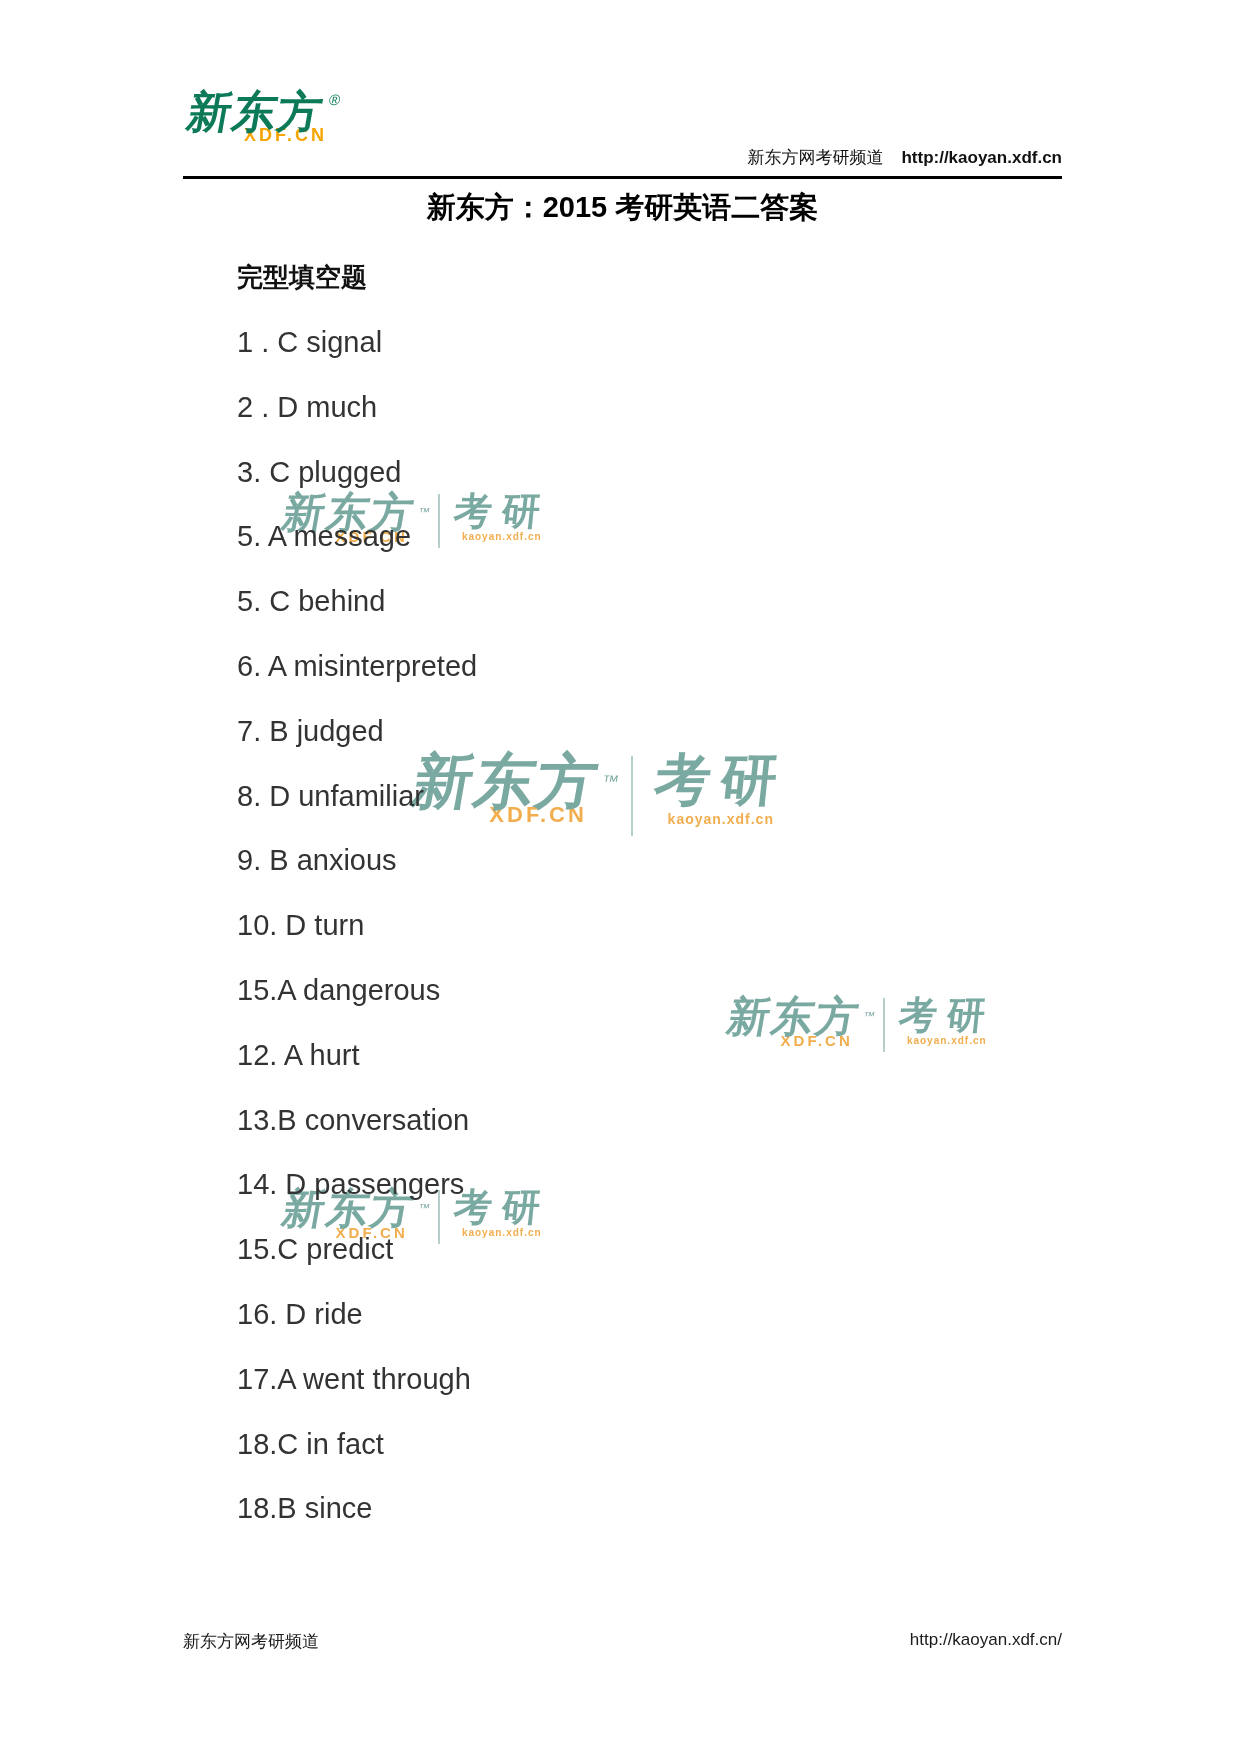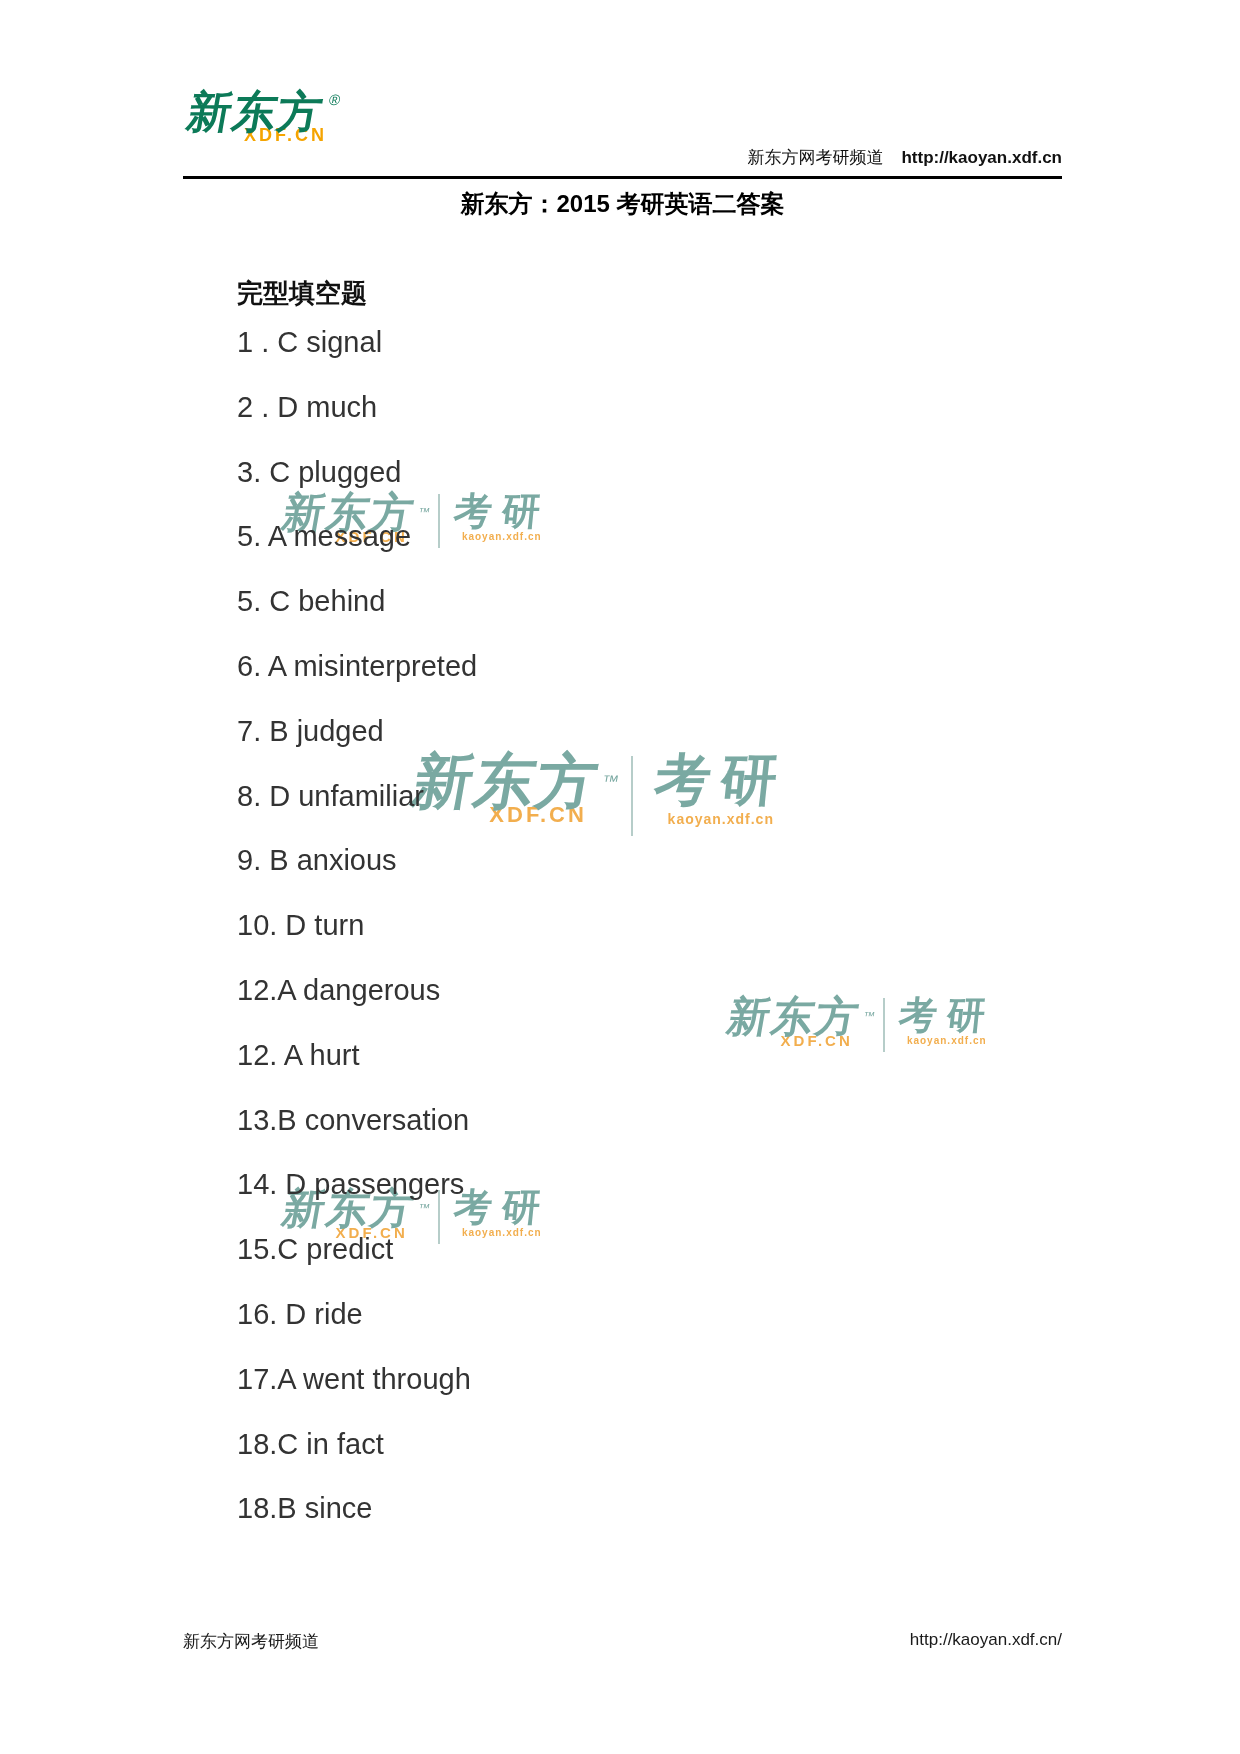--- a/index.html
+++ b/index.html
@@ -35,24 +35,24 @@
   .header-channel{margin-right:18px;}
   .header-url{font-weight:bold;}
   .header-rule{
     position:absolute;left:183px;top:176px;width:879px;height:3px;
     background:#000;z-index:3;
   }
 
   
   .doc-title{
     position:absolute;left:183px;top:188px;width:879px;margin:0;
-    text-align:center;font-size:24px;font-weight:bold;color:#000;z-index:2;
+    text-align:center;font-size:29px;font-weight:bold;color:#000;z-index:2;
   }
   .section-heading{
-    position:absolute;left:237px;top:276px;margin:0;
+    position:absolute;left:237px;top:260px;margin:0;
     font-size:26px;font-weight:bold;color:#111;z-index:2;
   }
   .answers{
     position:absolute;left:237px;top:310px;margin:0;padding:0;
     list-style:none;z-index:2;
   }
   .answers li{
     height:64.8px;line-height:64.8px;font-size:29px;color:var(--text);
     white-space:nowrap;
   }
@@ -175,21 +175,21 @@
     <li>1 . C signal</li>
     <li>2 . D much</li>
     <li>3. C plugged</li>
     <li>5. A message</li>
     <li>5. C behind</li>
     <li>6. A misinterpreted</li>
     <li>7. B judged</li>
     <li>8. D unfamiliar</li>
     <li>9. B anxious</li>
     <li>10. D turn</li>
-    <li>12.A dangerous</li>
+    <li>15.A dangerous</li>
     <li>12. A hurt</li>
     <li>13.B conversation</li>
     <li>14. D passengers</li>
     <li>15.C predict</li>
     <li>16. D ride</li>
     <li>17.A went through</li>
     <li>18.C in fact</li>
     <li>18.B since</li>
   </ol>
 

